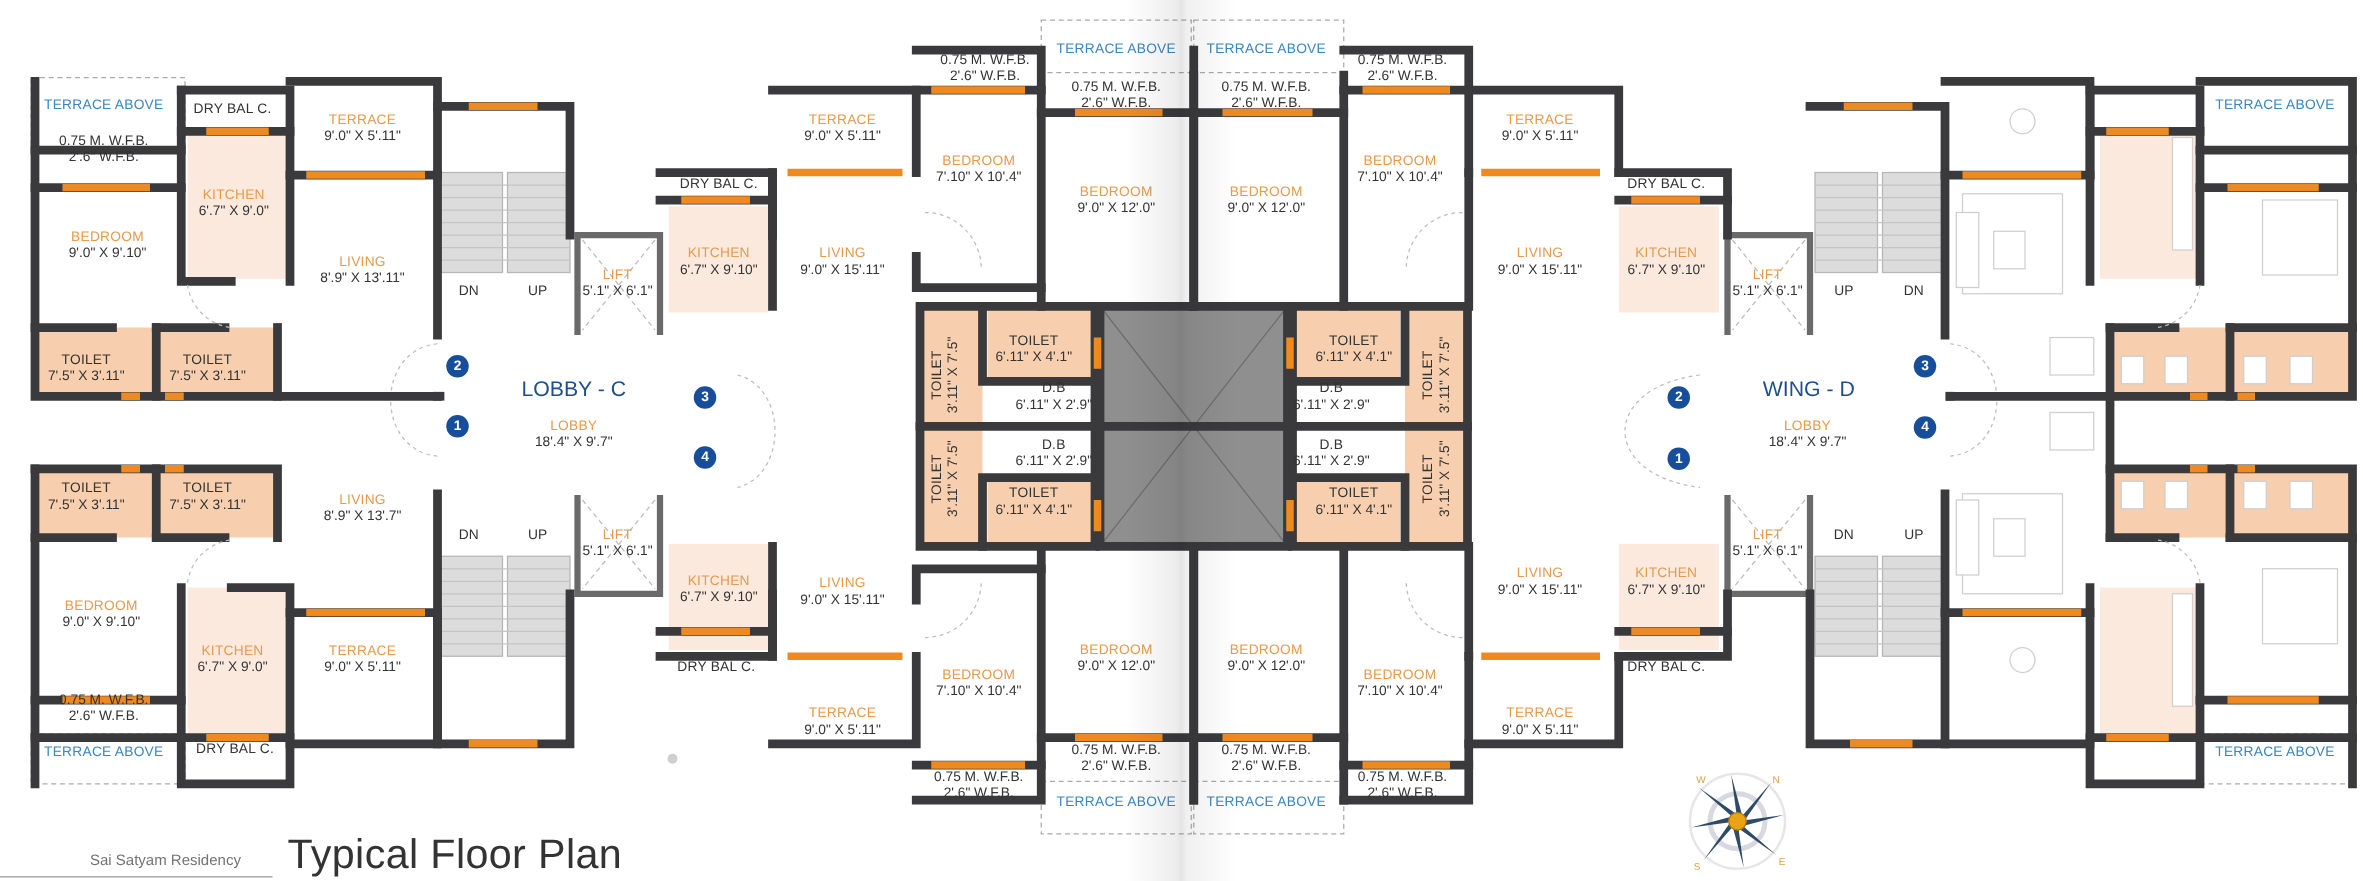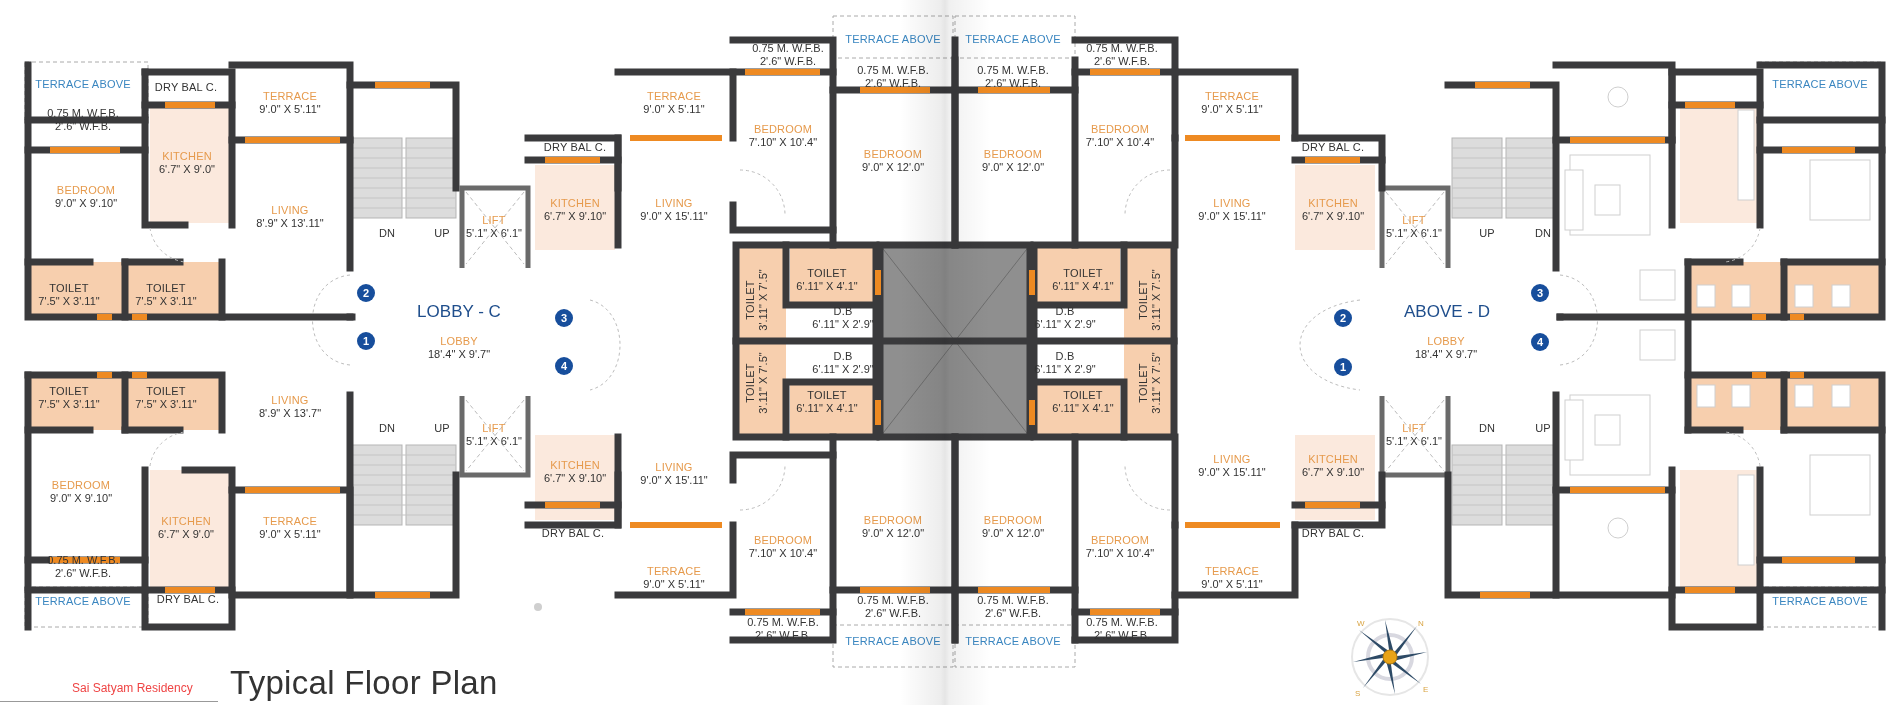--- a/index.html
+++ b/index.html
@@ -6,23 +6,23 @@
   body{width:1890px;height:705px;position:relative;background:#ffffff;overflow:hidden;font-family:"Liberation Sans",sans-serif;}
   .page-shade{position:absolute;top:0;left:900px;width:90px;height:705px;background:linear-gradient(90deg,rgba(255,255,255,0) 0%,rgba(0,0,0,0.07) 45%,rgba(0,0,0,0.10) 50%,rgba(0,0,0,0.06) 55%,rgba(255,255,255,0) 100%);pointer-events:none;z-index:5;}
   svg.plan{position:absolute;left:0;top:0;}
   .lbl{position:absolute;text-align:center;transform:translate(-50%,-50%);line-height:1.2;white-space:nowrap;z-index:3;}
   .lbl .name{display:block;color:#e69a4c;font-size:11px;letter-spacing:0.2px;}
   .lbl .dim{display:block;color:#333;font-size:11px;}
   .lbl.plain .name{color:#333;}
   .lbl.blue .name{color:#3a86c0;}
   .lbl.vert{transform:translate(-50%,-50%) rotate(-90deg);}
   .wing{position:absolute;color:#1f4e8c;font-size:17px;transform:translate(-50%,-50%);z-index:3;}
-  .stair{position:absolute;color:#333;font-size:11px;transform:translate(-50%,-50%);z-index:3;margin-left:12px;}
+  .stair{position:absolute;color:#333;font-size:11px;transform:translate(-50%,-50%);z-index:3;}
   .badge{position:absolute;width:18px;height:18px;border-radius:50%;background:#174e9c;color:#fff;font-size:11px;font-weight:bold;text-align:center;line-height:18px;transform:translate(-50%,-50%);z-index:3;}
-  .footer-project{position:absolute;left:72px;top:681px;font-size:12px;color:#ef4444;z-index:3;}
+  .footer-project{position:absolute;left:72px;top:681px;font-size:12px;color:#737373;z-index:3;}
   .footer-line{position:absolute;left:0;top:701px;width:218px;height:1px;background:#999;}
   .footer-title{position:absolute;left:230px;top:664px;font-size:33px;color:#333;font-weight:normal;z-index:3;letter-spacing:0.3px;}
   .compass{position:absolute;left:1345px;top:612px;width:90px;height:90px;z-index:3;}
 </style>
 </head>
 <body>
 
 <svg class="plan" width="1890" height="705" viewBox="0 0 1890 705">
 
   <g>
@@ -613,21 +613,21 @@
   </div>
 <div class="lbl" style="left:1414px;top:435px">
     <span class="name">LIFT</span>
     <span class="dim">5'.1" X 6'.1"</span>
   </div>
 <div class="stair" style="left:1475px;top:233px">UP</div>
 <div class="stair" style="left:1531px;top:233px">DN</div>
 <div class="stair" style="left:1475px;top:428px">DN</div>
 <div class="stair" style="left:1531px;top:428px">UP</div>
 
-<div class="wing" style="left:1447px;top:312px">ABOVE - D</div>
+<div class="wing" style="left:1447px;top:312px">WING - D</div>
 <div class="lbl" style="left:1446px;top:348px">
     <span class="name">LOBBY</span>
     <span class="dim">18'.4" X 9'.7"</span>
   </div>
 <div class="badge" style="left:1343px;top:367px">1</div>
 <div class="badge" style="left:1343px;top:318px">2</div>
 <div class="badge" style="left:1540px;top:293px">3</div>
 <div class="badge" style="left:1540px;top:342px">4</div>
 
 <div class="lbl blue" style="left:1820px;top:85px">

